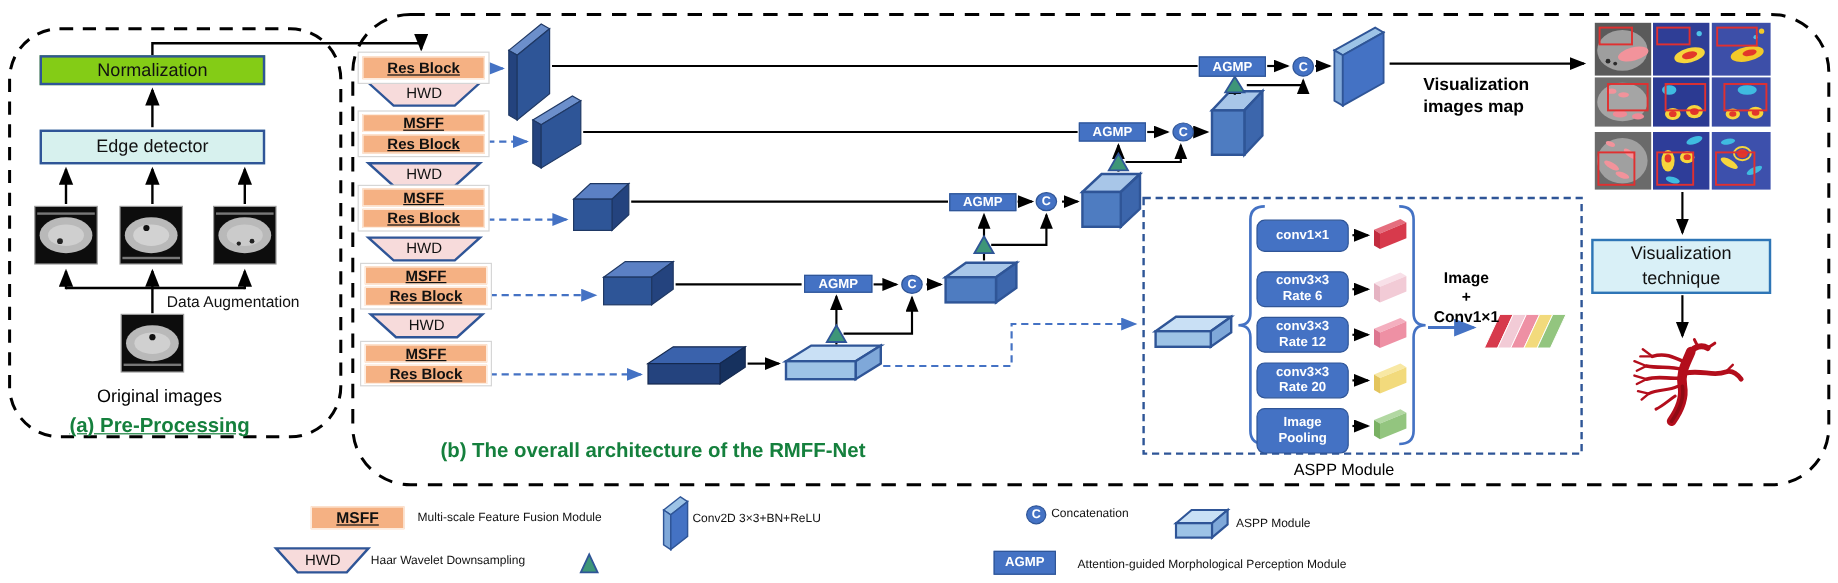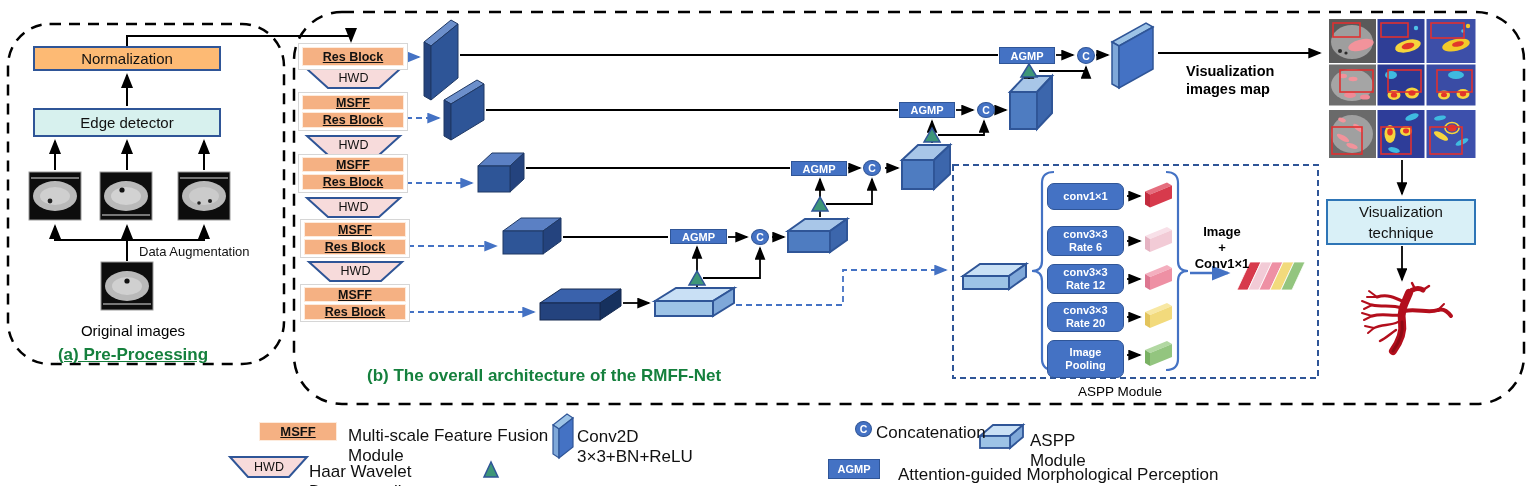--- a/index.html
+++ b/index.html
@@ -11,26 +11,26 @@
   .frame{background:#fff;border:1.5px solid #D6D6D6;}
   .orange{background:#F5B183;border:1px solid #FDEBDD;font-weight:bold;
     text-decoration:underline;font-size:12.5px;color:#111;}
   .hwd-txt{font-size:12.5px;color:#111;}
   .agmp{background:#4472C4;border:1.5px solid #2F5597;color:#fff;
     font-weight:bold;font-size:11px;}
   .cc{background:#4472C4;border:1.5px solid #2F5597;border-radius:50%;
     color:#fff;font-weight:bold;font-size:10.5px;}
   .branch{background:#4472C4;border:1.5px solid #2F5597;border-radius:7px;
     color:#fff;font-weight:bold;font-size:11px;line-height:1.18;}
-  .norm{background:#fdba74;font-size:15px;color:#111;}
+  .norm{background:#84cc16;font-size:15px;color:#111;}
   .edge{background:#D7F1EE;font-size:15px;color:#111;}
   .viztech{background:#D9F0F7;border:2.5px solid #2E75B6;font-size:15px;
     line-height:1.4;color:#111;}
   .cap{font-weight:bold;font-size:17px;color:#15803d;}
-  .legend-lbl{font-size:17px;color:#111;}
+  .legend-lbl{font-size:10px;color:#111;}
   .small-lbl{font-size:13px;color:#111;}
   svg{display:block;}
 </style>
 </head>
 <body>
 
 <div class="figure">
 
   <svg class="abs" style="left:0;top:0" width="1532" height="486" viewBox="0 0 1532 486">
     <defs>

